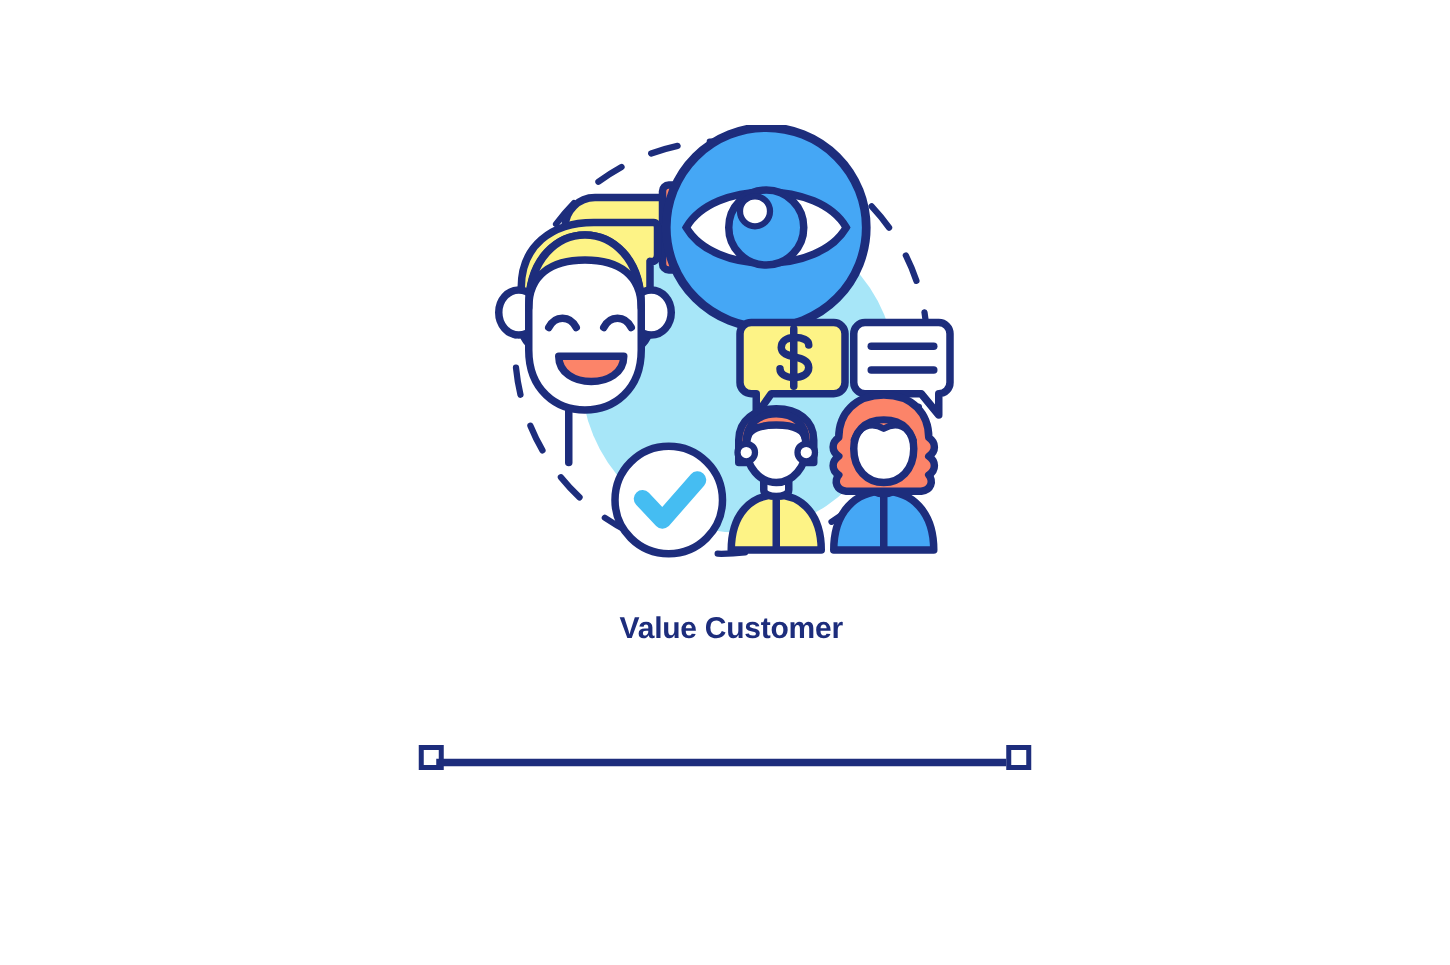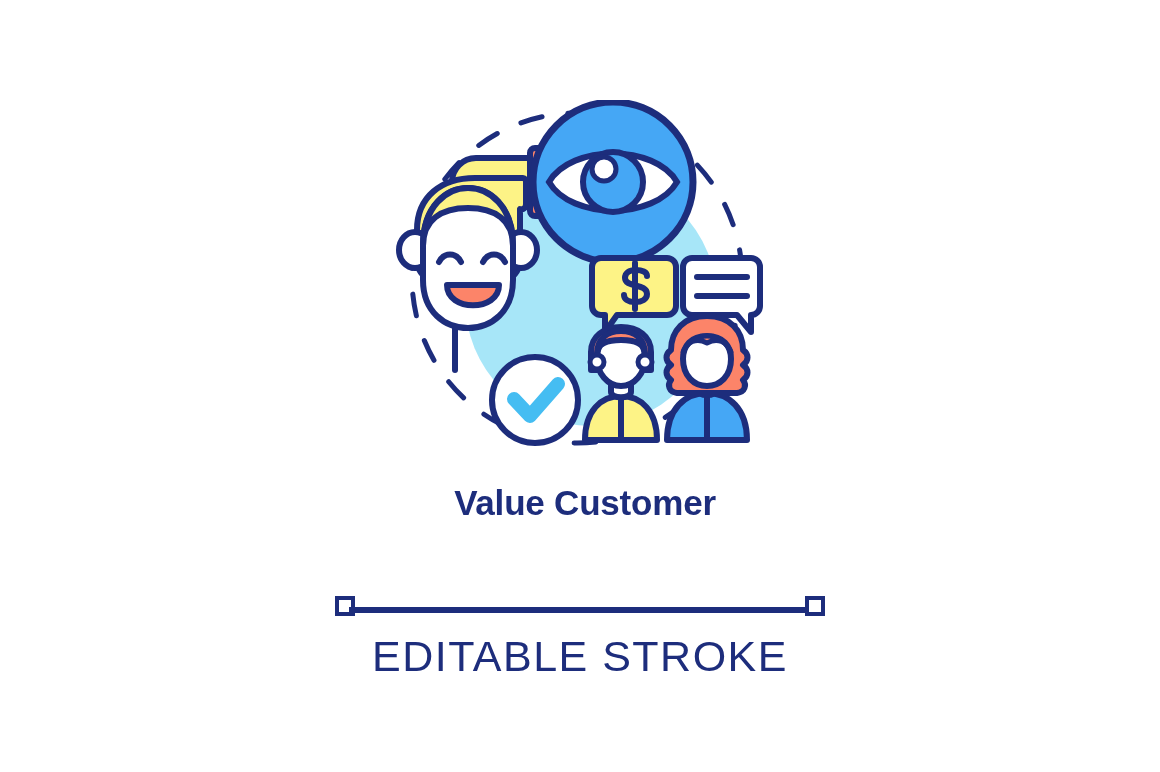--- a/index.html
+++ b/index.html
@@ -30,21 +30,21 @@
   .title-block {
     position: absolute;
     left: 0;
     top: 480px;
     width: 1160px;
     text-align: center;
   }
   .title-line {
     font-family: "Liberation Sans", sans-serif;
     font-weight: bold;
-    font-size: 35px;
+    font-size: 24px;
     line-height: 45px;
     letter-spacing: -0.2px;
     color: #1d2d7c;
     margin-left: 10px;
   }
   .stroke-block {
     position: absolute;
     left: 0;
     top: 594px;
     width: 1160px;
@@ -213,16 +213,15 @@
   <div class="title-block">
     <div class="title-line">Value Customer</div>
   </div>
 
   <div class="stroke-block">
     <div class="stroke-bar">
       <span class="handle left"></span>
       <span class="stroke-line"></span>
       <span class="handle right"></span>
     </div>
-    <div class="stroke-label">EDITABLE STROKE</div>
   </div>
 
 </div>
 
 </body></html>

